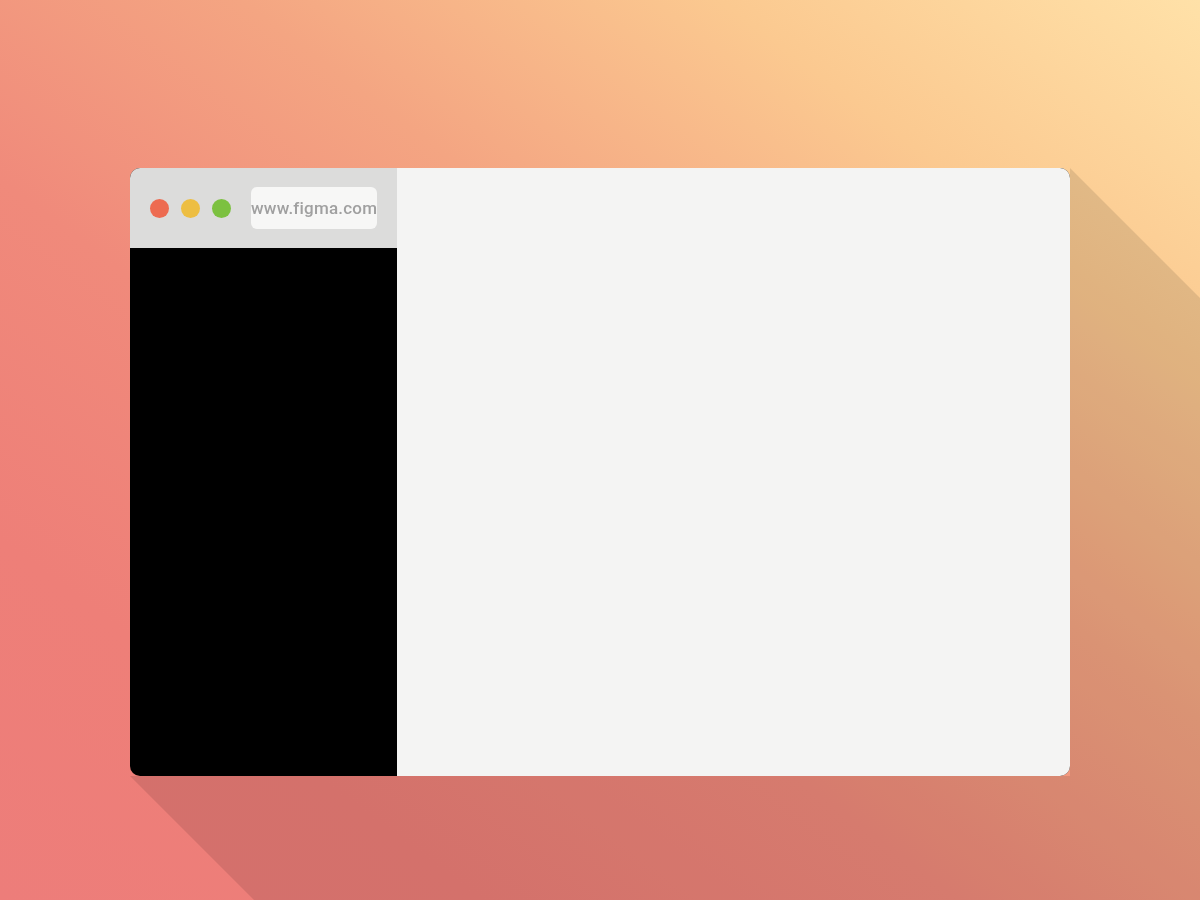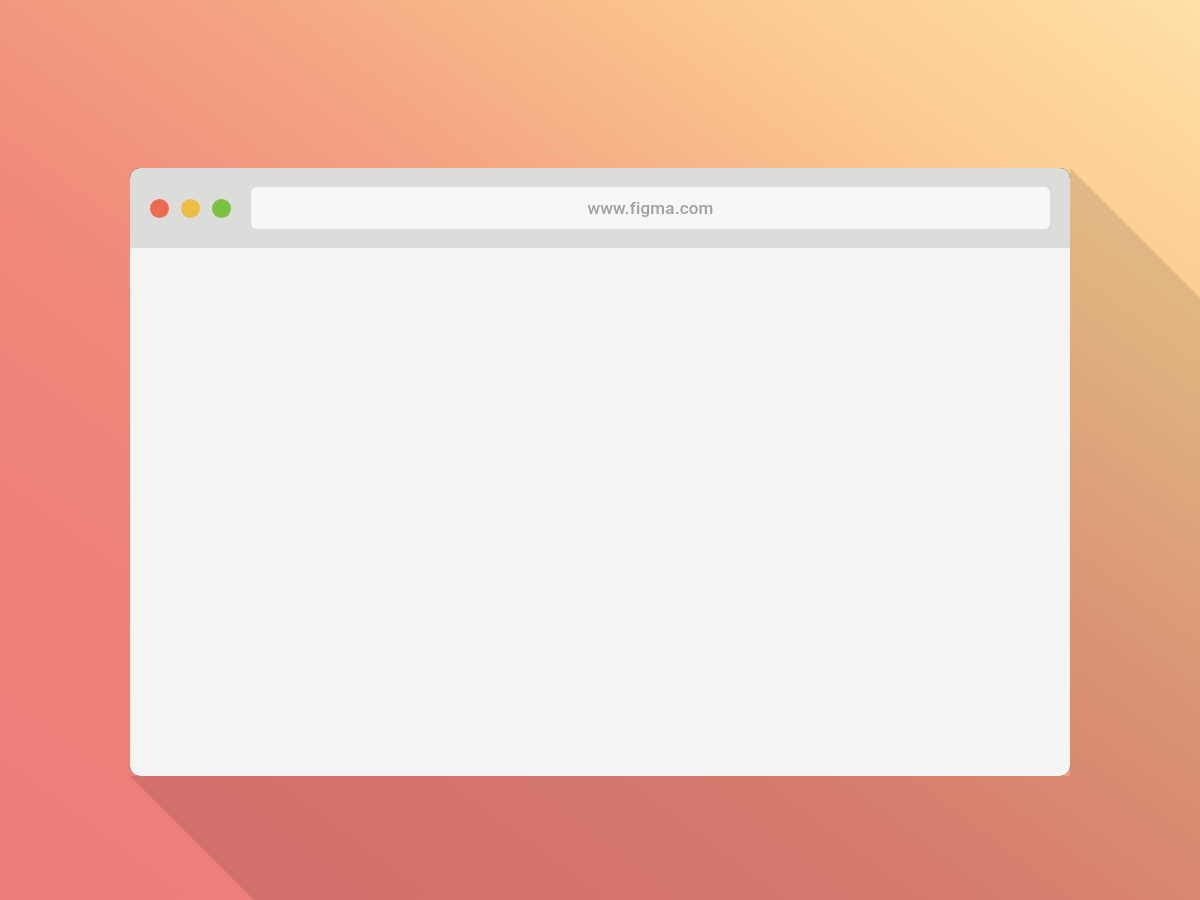--- a/index.html
+++ b/index.html
@@ -31,21 +31,21 @@
     .browser-window {
       position: absolute;
       left: 130px;
       top: 168px;
       width: 940px;
       height: 608px;
       background: #000000;
       border-radius: 10px;
       overflow: hidden;
       display: flex;
-      flex-direction: column;
+      flex-direction: row;
     }
     .title-bar {
       height: 80px;
       background: #dcdcdb;
       display: flex;
       align-items: center;
       padding: 0 20px;
       gap: 20px;
     }
     .traffic-lights {

